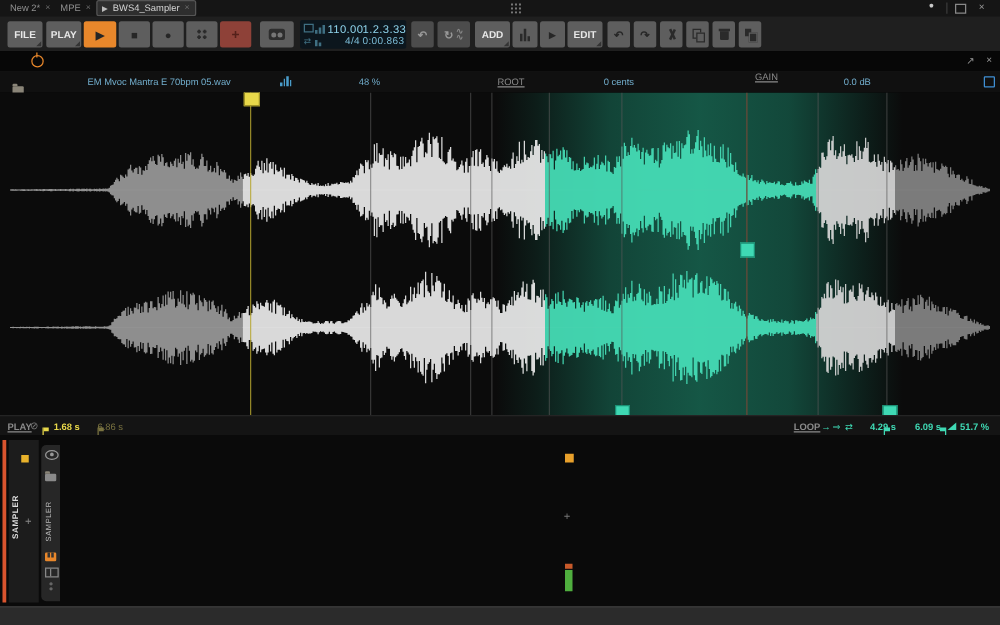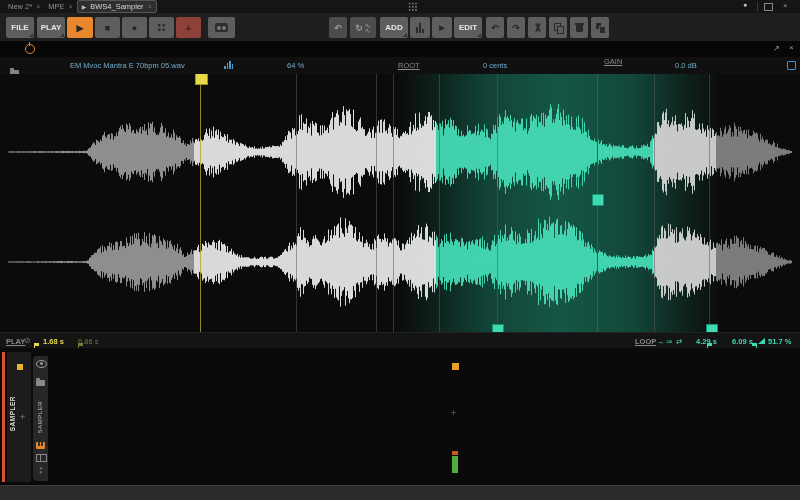--- a/index.html
+++ b/index.html
@@ -110,20 +110,37 @@
   <div class="btn" style="left:176px;width:25px;background:#8e4138">
       <span style="color:#54201a;font-size:11px;font-weight:bold">+</span>
     </div>
   <div class="btn" style="left:208px;width:27px">
     <span style="position:relative;width:13px;height:9px;background:#2e2e2e;border-radius:2px">
       <span style="position:absolute;left:2px;top:2.5px;width:4px;height:4px;border-radius:50%;background:#777"></span>
       <span style="position:absolute;right:2px;top:2.5px;width:4px;height:4px;border-radius:50%;background:#777"></span>
     </span>
   </div>
 
+  <div id="display">
+    <span class="ab" style="left:3px;top:3px;width:6px;height:5px;border:1px solid #3f6f82"></span>
+    <span class="ab minimeter" style="left:12px;top:4px">
+        <i style="height:3px"></i>
+        <i style="height:5px"></i>
+        <i style="height:7px"></i>
+      </span>
+    <span class="ab" style="left:3px;top:13px;color:#3f6f82;font-size:7px">⇄</span>
+    <span class="ab minimeter" style="left:12px;top:14px">
+        <i style="height:5px"></i>
+        <i style="height:3px"></i>
+      </span>
+    <span class="digits" style="left:22px;top:2px;width:26px">110.00</span>
+    <span class="digits small" style="left:22px;top:12px;width:26px">4/4</span>
+    <span class="digits" style="left:50px;top:2px;width:32px">1.2.3.33</span>
+    <span class="digits small" style="left:50px;top:12px;width:32px">0:00.863</span>
+  </div>
 
   <div class="btn dark" style="left:329px;width:18px">
       <span style="color:#999;font-size:9px">↶</span>
     </div>
   <div class="btn dark" style="left:350px;width:26px;gap:2px">
     <span style="color:#999;font-size:9px">↻</span>
     <span style="color:#888;font-size:7px;display:flex;flex-direction:column;line-height:5px">
         <i style="font-style:normal">∿</i>
         <i style="font-style:normal">∿</i>
       </span>
@@ -183,21 +200,21 @@
 
   <div class="ab" id="wavetools">
     <span class="ab folder" style="left:10px;top:5px"></span>
     <span class="ab bluetxt" style="left:23px;top:4px">EM Mvoc Mantra E 70bpm 05.wav</span>
     <span class="ab zoomico" style="left:224px;top:4px">
         <i style="height:3px"></i>
         <i style="height:6px"></i>
         <i style="height:8px"></i>
         <i style="height:5px"></i>
       </span>
-    <span class="ab bluetxt" style="left:240px;top:4px">64 %</span>
+    <span class="ab bluetxt" style="left:240px;top:4px">48 %</span>
     <span class="ab graytxt" style="left:398px;top:4px">ROOT</span>
     <span class="ab bluetxt" style="left:421px;top:16px">C3</span>
     <span class="ab bluetxt" style="left:436px;top:4px">0 cents</span>
     <span class="ab graytxt" style="left:604px;top:0">GAIN</span>
     <span class="ab bluetxt" style="left:628px;top:4px">0.0 dB</span>
     <span class="ab bluebox" style="left:787px;top:4px"></span>
   </div>
 
   <div class="ab" id="wavearea">
     <div id="loopshade" style="left: 397.144px; width: 324.888px;"></div>

